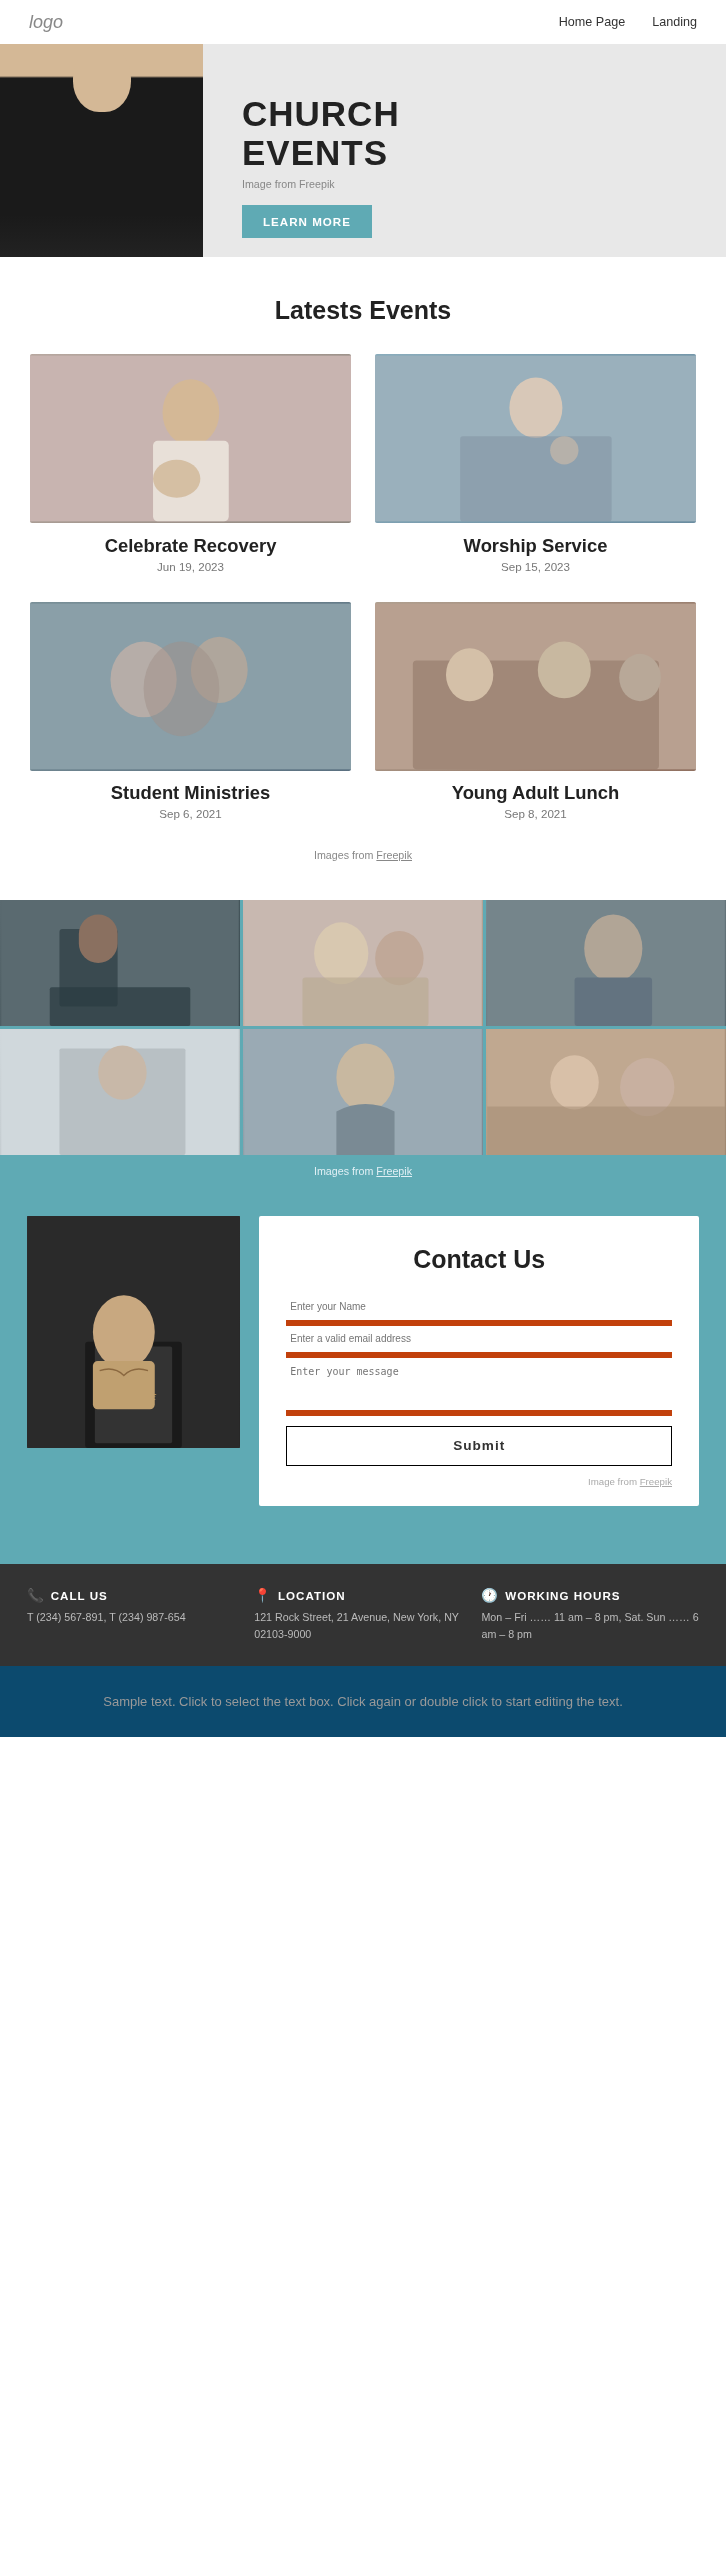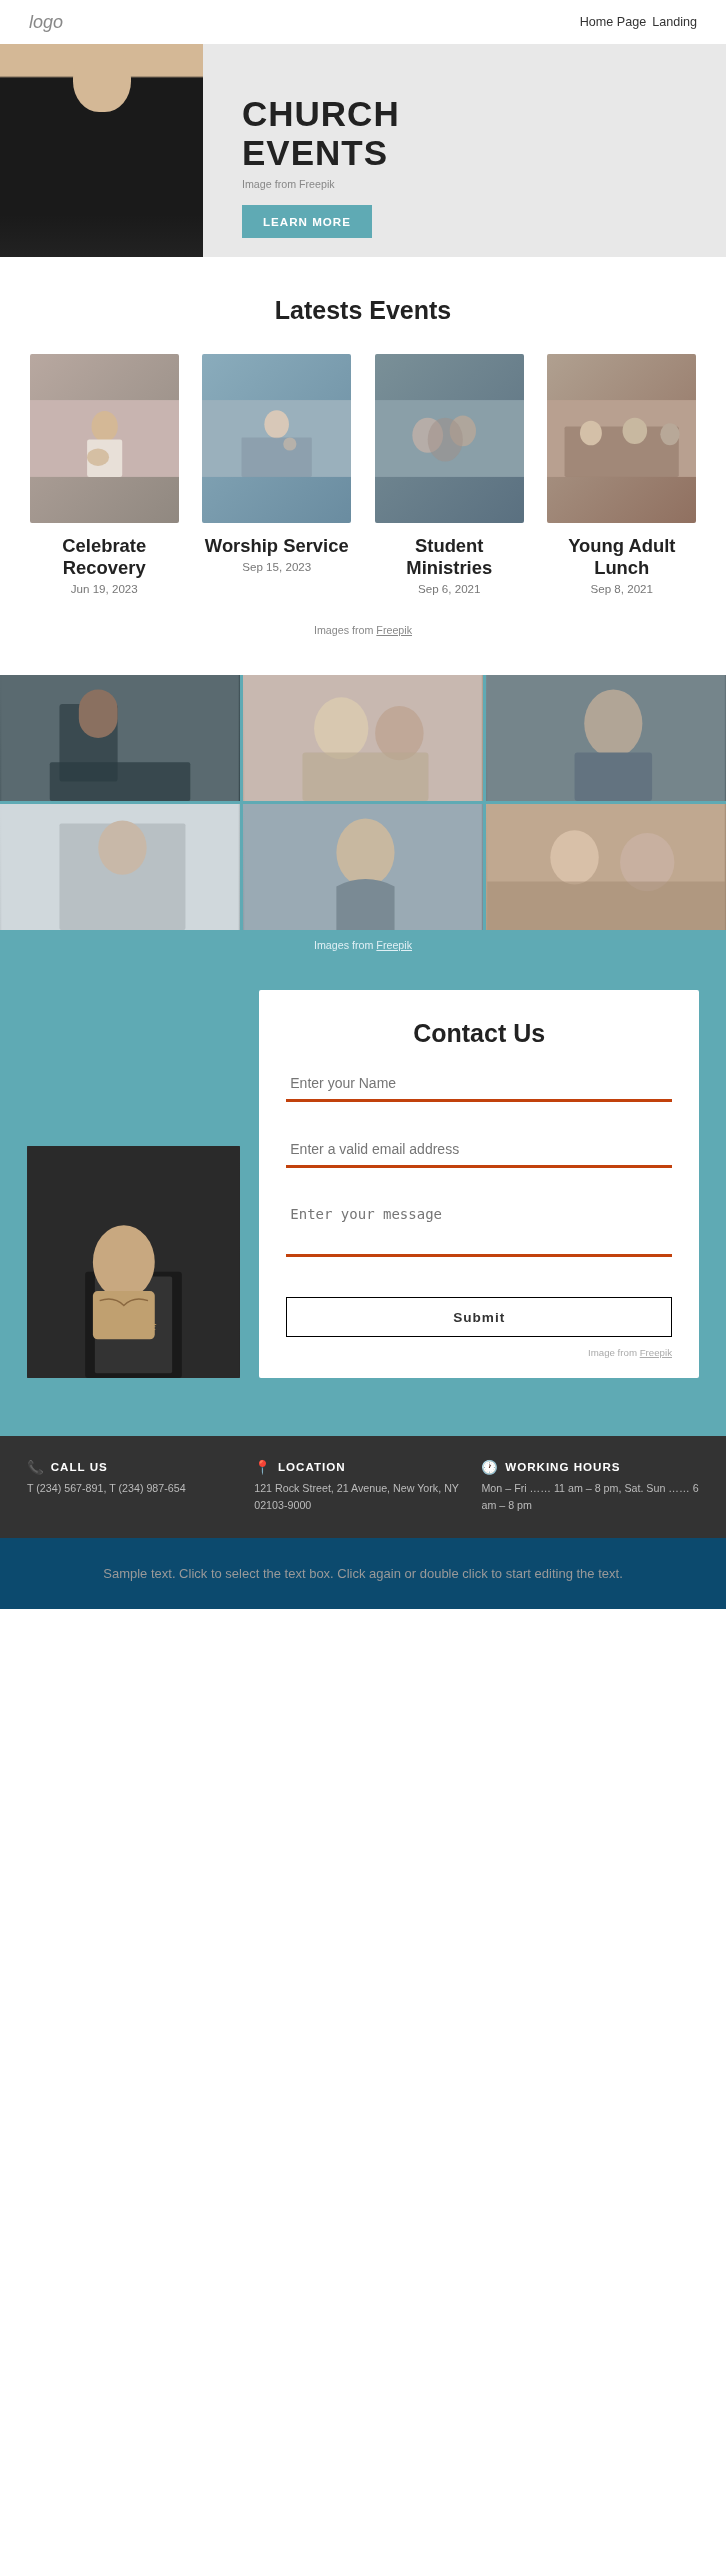--- a/index.html
+++ b/index.html
@@ -4,21 +4,21 @@
   <style>
     * { margin: 0; padding: 0; box-sizing: border-box; }
     body { font-family: Arial, sans-serif; width: 726px; background: #fff; }
 
     
     nav {
       display: flex; align-items: center; justify-content: space-between;
       padding: 11.6px 29px; background: #fff;
     }
     .nav-logo { font-size: 18px; color: #888; font-style: italic; }
-    .nav-links { display: flex; gap: 6px; }
+    .nav-links { display: flex; gap: 27px; }
     .nav-links a { text-decoration: none; color: #333; font-size: 12.6px; }
 
     
     .hero {
       position: relative; height: 213px; background: #e8e8e8;
       display: flex; align-items: flex-end; overflow: hidden;
     }
     .hero-image-placeholder {
       width: 203px; height: 213px;
       background: #b0b0b0;
@@ -42,21 +42,21 @@
     }
 
     
     .section-title {
       text-align: center; font-size: 25px; font-weight: bold;
       color: #222; padding: 39px 0 19.4px;
     }
 
     
     .events-grid {
-      display: grid; grid-template-columns: 1fr 1fr 1fr 1fr;
+      display: grid; grid-template-columns: 1fr 1fr;
       gap: 0; padding: 0 18px;
     }
     .event-card { padding: 9.7px 11.6px 19.4px; }
     .event-img-1 { background: linear-gradient(135deg, #c9a8a8 0%, #a08080 100%); }
     .event-img-2 { background: linear-gradient(135deg, #9ab0bc 0%, #7a9aaa 100%); }
     .event-img-3 { background: linear-gradient(135deg, #8a9fa8 0%, #6a8090 100%); }
     .event-img-4 { background: linear-gradient(135deg, #b8a090 0%, #988070 100%); }
     .event-name {
       text-align: center; font-size: 18.4px; font-weight: bold;
       color: #222; margin-top: 11.6px;
@@ -93,40 +93,40 @@
       padding: 9.7px 0 0;
       background: #5faab4;
     }
     .gallery-footer a { color: #e0f0f5; text-decoration: underline; }
 
     
     .contact-section {
       background: #5faab4;
       display: flex; gap: 0;
       padding: 39px 27px 58px;
-      align-items: flex-end;
+      align-items: flex-start;
     }
     .contact-img-placeholder {
       width: 213px; height: 232px; flex-shrink: 0;
       background: linear-gradient(135deg, #3a3a3a 0%, #1a1a1a 100%);
       border-radius: 1.9px;
     }
     .contact-form-box {
       flex: 1; margin-left: 19.4px; background: #fff;
       padding: 29px 27px 19.4px; border-radius: 1.9px;
     }
     .contact-form-title {
       text-align: center; font-size: 25px; font-weight: bold;
       color: #222; margin-bottom: 19.4px;
     }
     .contact-form input,
     .contact-form textarea {
-      width: 100%; border: none; border-bottom: 3px solid #c2410c;
-      padding: 7.7px 3.9px; font-size: 14px; color: #555;
-      margin-bottom: 31px; outline: none; display: block;
+      width: 100%; border: none; border-bottom: 6px solid #c2410c;
+      padding: 7.7px 3.9px; font-size: 10px; color: #555;
+      margin-bottom: 0; outline: none; display: block;
     }
     .contact-form textarea { height: 58px; resize: none; }
     .contact-form-submit {
       width: 100%; padding: 11.6px; background: #fff; color: #333;
       border: 1px solid #000000; font-size: 13.6px; font-weight: bold;
       cursor: pointer; letter-spacing: 1px; margin-top: 9.7px;
     }
     .contact-img-credit {
       text-align: right; font-size: 9.7px; color: #aaa; margin-top: 9.7px;
     }

